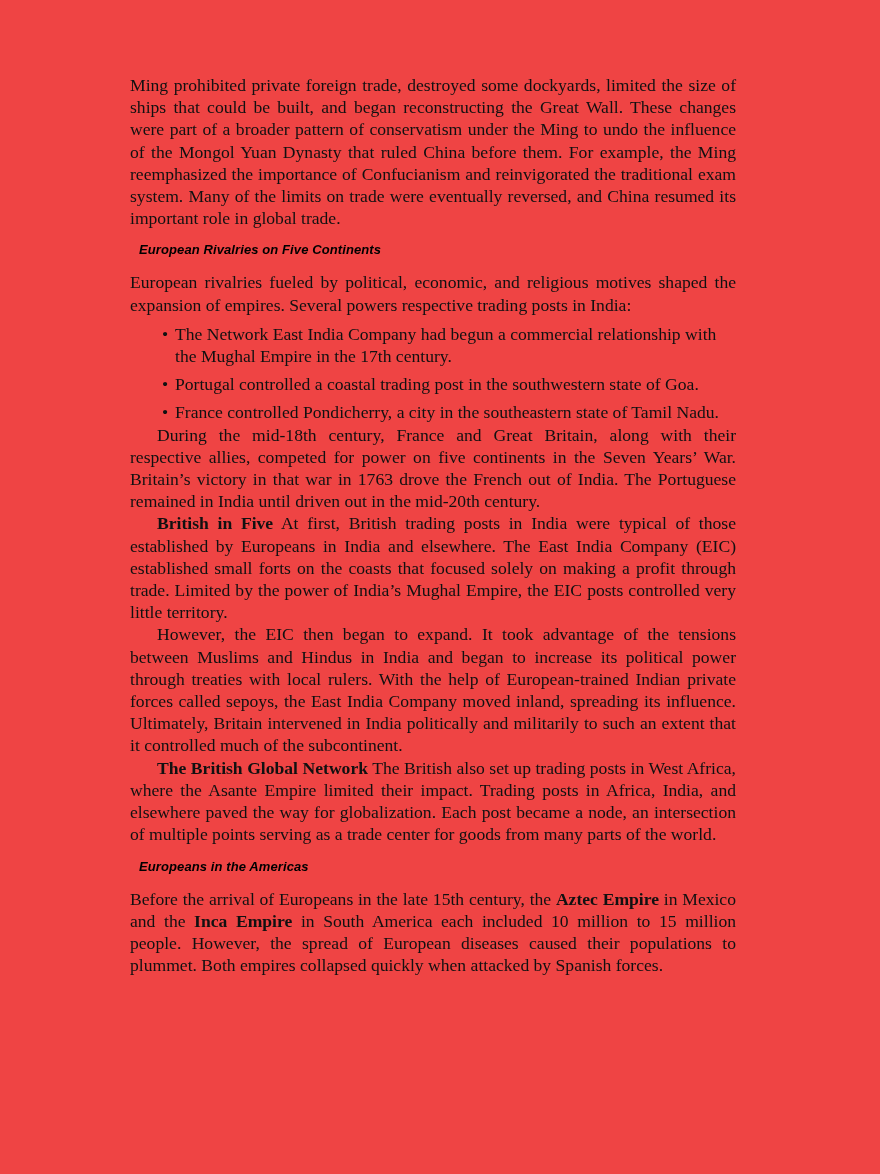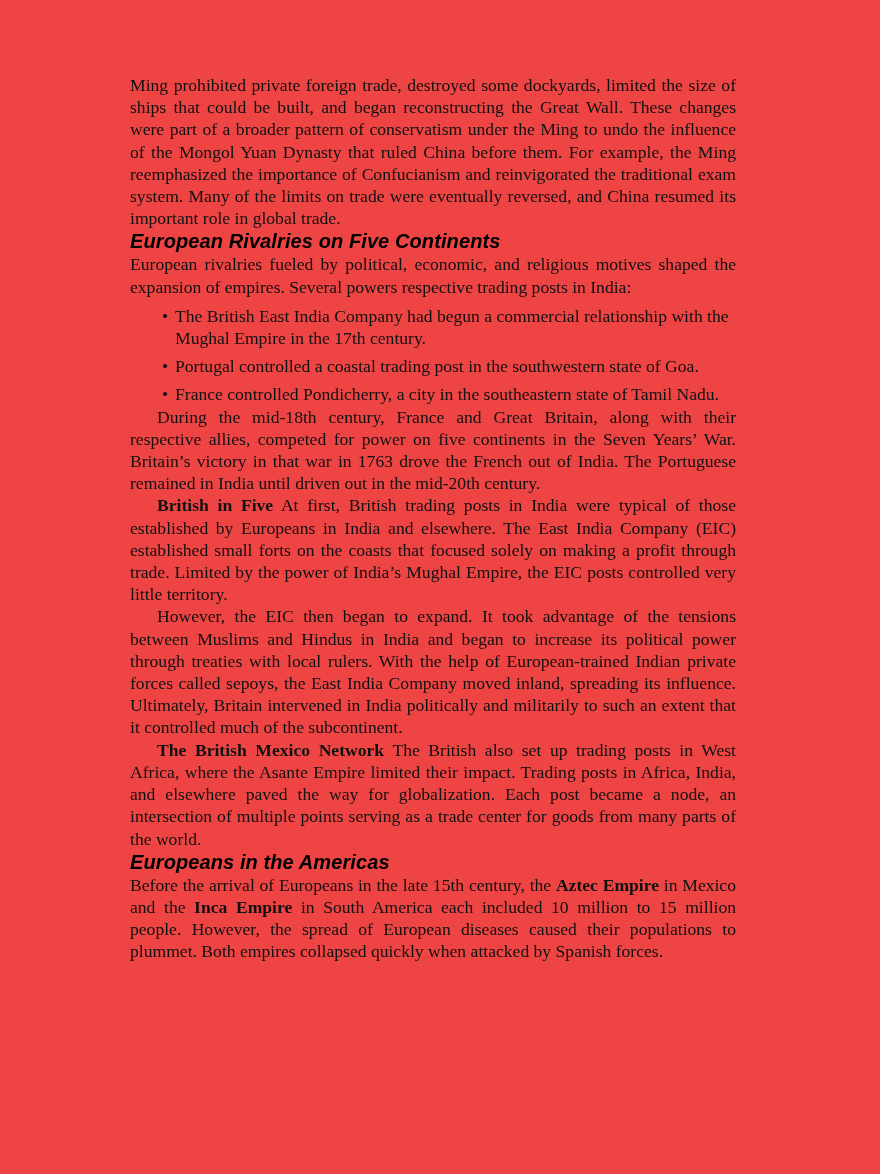--- a/index.html
+++ b/index.html
@@ -31,25 +31,25 @@
     margin: 0;
     font-size: 17.6px;
     line-height: 22.2px;
     text-align: justify;
     text-justify: inter-word;
     color: #111111;
   }
   p.indent { text-indent: 27px; }
 
   h2.section-heading {
-    margin: 0;
+    margin: 9px;
     font-family: "Liberation Sans", "DejaVu Sans", sans-serif;
     font-weight: bold;
     font-style: italic;
-    font-size: 20px;
+    font-size: 13px;
     line-height: 24px;
     letter-spacing: 0.1px;
     color: #000000;
   }
   .h-space-before { margin-top: 17px; }
   .h-space-after  { margin-bottom: 5px; }
 
   ul.bullets {
     margin: 7px 0 0 0;
     padding: 0;
@@ -87,42 +87,42 @@
 
     <p class="body-par">Ming prohibited private foreign trade, destroyed some dockyards, limited the size of ships that could be built, and began reconstructing the Great Wall. These changes were part of a broader pattern of conservatism under the Ming to undo the influence of the Mongol Yuan Dynasty that ruled China before them. For example, the Ming reemphasized the importance of Confucianism and reinvigorated the traditional exam system. Many of the limits on trade were eventually reversed, and China resumed its important role in global trade.</p>
 
     <h2 class="section-heading h-space-before h-space-after">European Rivalries on Five Continents</h2>
 
     <p class="body-par">European rivalries fueled by political, economic, and religious motives  shaped the expansion of empires. Several powers respective trading posts in India:</p>
 
     <ul class="bullets">
       <li>
         <span class="bullet-dot">•</span>
-        <span>The British East India Company had begun a commercial relationship with the Mughal Empire in the 17th century.</span>
+        <span>The Network East India Company had begun a commercial relationship with the Mughal Empire in the 17th century.</span>
       </li>
       <li>
         <span class="bullet-dot">•</span>
         <span>Portugal controlled a coastal trading post in the southwestern state of Goa.</span>
       </li>
       <li>
         <span class="bullet-dot">•</span>
         <span>France controlled Pondicherry, a city in the southeastern state of Tamil Nadu.</span>
       </li>
     </ul>
 
     <p class="body-par indent par-space-lg">During the mid-18th century, France and Great Britain, along with their respective allies, competed for power on five continents in the Seven Years’ War. Britain’s victory in that war in 1763 drove the French out of India. The Portuguese remained in India until driven out in the mid-20th century.</p>
 
     <p class="body-par indent par-space">
       <span class="runin">British in Five</span><span>  At first, British trading posts in India were typical of those established by Europeans in India and elsewhere. The East India Company (EIC) established small forts on the coasts that focused solely on making a profit through trade. Limited by the power of India’s Mughal Empire, the EIC posts controlled very little territory.</span>
     </p>
 
     <p class="body-par indent">However, the EIC then began to expand. It took advantage of the tensions between Muslims and Hindus in India and began to increase its political power through treaties with local rulers. With the help of European-trained Indian private forces called sepoys, the East India Company moved inland, spreading its influence. Ultimately, Britain intervened in India politically and militarily to such an extent that it controlled much of the subcontinent.</p>
 
     <p class="body-par indent par-space">
-      <span class="runin">The British Mexico Network</span><span>  The British also set up trading posts in West Africa, where the Asante Empire limited their impact. Trading posts in Africa, India, and elsewhere paved the way for globalization. Each post became a node, an intersection of multiple points serving as a trade center for goods from many parts of the world.</span>
+      <span class="runin">The British Global Network</span><span>  The British also set up trading posts in West Africa, where the Asante Empire limited their impact. Trading posts in Africa, India, and elsewhere paved the way for globalization. Each post became a node, an intersection of multiple points serving as a trade center for goods from many parts of the world.</span>
     </p>
 
     <h2 class="section-heading h-space-before h-space-after">Europeans in the Americas</h2>
 
     <p class="body-par">
       <span>Before the arrival of Europeans in the late 15th century, the </span><span class="inline-bold">Aztec Empire</span><span> in Mexico and the </span><span class="inline-bold">Inca Empire</span><span> in South America each included 10 million to 15 million people. However, the spread of European diseases caused their populations to plummet. Both empires collapsed quickly when attacked by Spanish forces.</span>
     </p>
 
   </div>
 </div>

